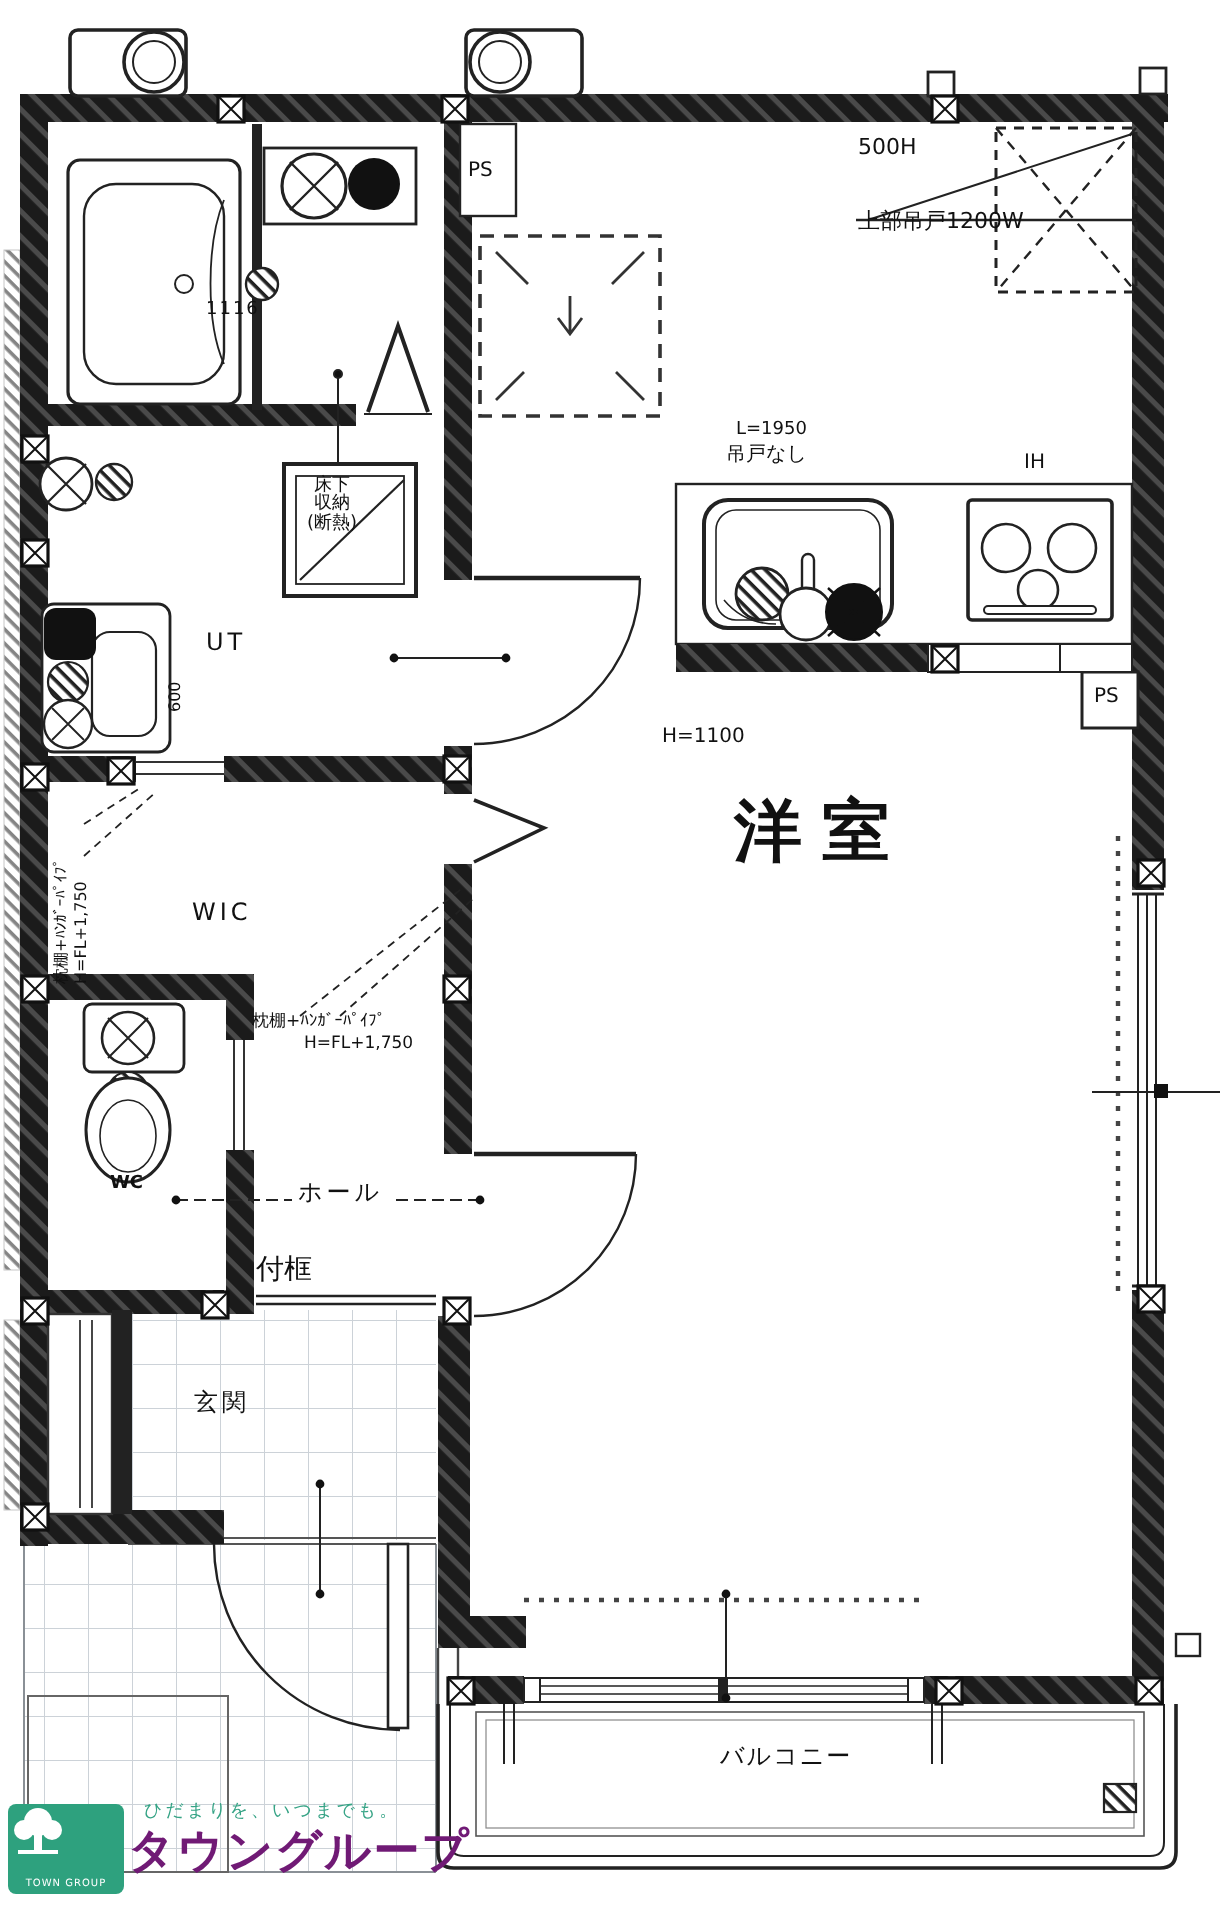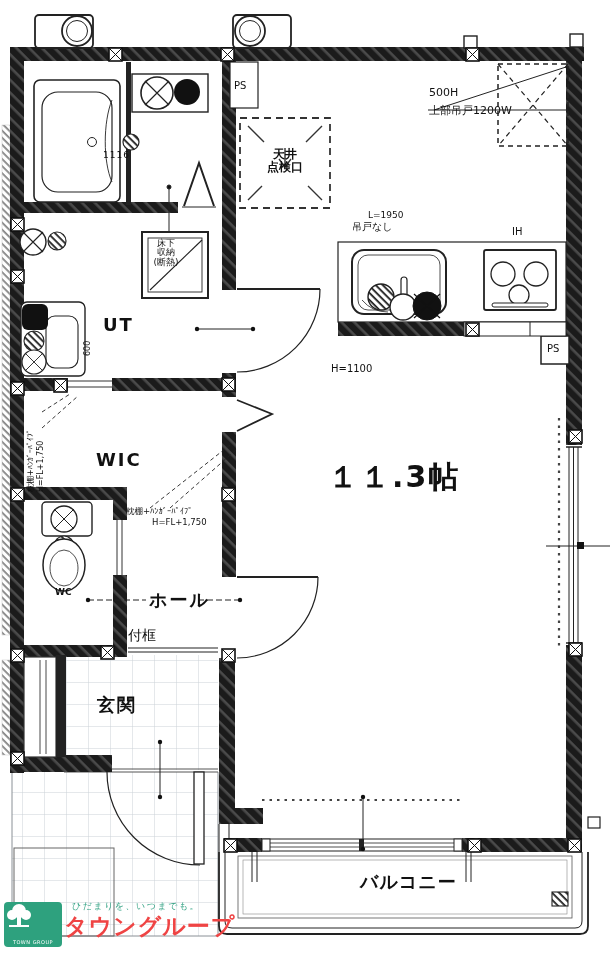--- a/index.html
+++ b/index.html
@@ -4,26 +4,26 @@
 <style>
   html,body{margin:0;padding:0;background:#fff;}
   .stage{position:relative;width:610px;height:960px;background:#fff;overflow:hidden;
          font-family:"DejaVu Sans","Liberation Sans",sans-serif;color:#111;}
   .stage svg{position:absolute;left:0;top:0;}
   .lb{position:absolute;white-space:nowrap;color:#111;line-height:1.1;}
   .c{text-align:center;}
   .rot{transform:rotate(-90deg);transform-origin:0 0;}
   .room-name{font-size:34px;font-weight:600;letter-spacing:10px;}
   .room-size{font-size:30px;font-weight:600;letter-spacing:2px;}
-  .big{font-size:18px;font-weight:700;letter-spacing:2px;}
+  .big{font-size:12px;font-weight:400;letter-spacing:2px;}
   .mid{font-size:12px;font-weight:600;}
   .sm{font-size:10px;}
   .xs{font-size:9px;}
   .xxs{font-size:8px;}
-  .logo-name{font-size:23px;font-weight:700;letter-spacing:1px;color:#ef4444;}
+  .logo-name{font-size:23px;font-weight:700;letter-spacing:1px;color:#701a75;}
   .logo-tag{font-size:9px;letter-spacing:1.5px;color:#35a385;}
   .logo-box{position:absolute;left:4px;top:902px;width:58px;height:45px;background:#2ea17e;
             border-radius:4px;display:flex;flex-direction:column;align-items:center;justify-content:flex-end;}
   .logo-sub{font-size:5px;color:#fff;letter-spacing:.5px;margin-bottom:2px;}
 </style>
 </head>
 <body>
 
 <div class="stage">
 
@@ -278,30 +278,26 @@
     <use href="#xb" x="224" y="839"></use>
         <use href="#xb" x="468" y="839"></use>
     <use href="#xb" x="569" y="430"></use>
         <use href="#xb" x="569" y="643"></use>
         <use href="#xb" x="568" y="839"></use>
   </g>
 </svg>
 
 <span class="lb sm" style="left:234px;top:80px;">PS</span>
 
-<div class="lb mid c" style="left:240px;top:148px;width:90px;">
-  <div>天井</div>
-  <div>点検口</div>
-</div>
-
-<span class="lb sm" style="left:429px;top:87px;font-size:11px;">500H</span>
+
+<span class="lb sm" style="left:429px;top:68px;font-size:11px;">500H</span>
 <span class="lb sm" style="left:429px;top:105px;font-size:11px;">上部吊戸1200W</span>
 
 <span class="lb xs" style="left:368px;top:211px;">L=1950</span>
-<span class="lb sm" style="left:352px;top:222px;font-family:Liberation Mono, monospace;">吊戸なし</span>
+<span class="lb sm" style="left:363px;top:222px;">吊戸なし</span>
 <span class="lb sm" style="left:512px;top:226px;">IH</span>
 <span class="lb sm" style="left:331px;top:339px;margin-top:24px;">H=1100</span>
 <span class="lb sm" style="left:547px;top:343px;">PS</span>
 
 <span class="lb xs" style="left:103px;top:151px;letter-spacing:1px;">1116</span>
 
 <div class="lb xs c" style="left:142px;top:239px;width:48px;line-height:1.05;">
   <div>床下</div>
   <div>収納</div>
   <div>(断熱)</div>
@@ -318,21 +314,21 @@
 </div>
 
 <span class="lb xxs" style="left:126px;top:507px;font-size:8.5px;">枕棚+ﾊﾝｶﾞｰﾊﾟｲﾌﾟ</span>
 <span class="lb xxs" style="left:152px;top:518px;font-size:8.5px;">H=FL+1,750</span>
 
 <span class="lb xs" style="left:55px;top:588px;font-weight:600;">WC</span>
 <span class="lb big" style="left:149px;top:590px;">ホール</span>
 <span class="lb sm" style="left:128px;top:628px;font-size:14px;">付框</span>
 <span class="lb big" style="left:97px;top:695px;">玄関</span>
 
-<span class="lb room-size" style="left:328px;top:460px;">１１.3帖</span>
+<span class="lb room-name" style="left:367px;top:398px;">洋室</span>
 
 <span class="lb big" style="left:360px;top:872px;letter-spacing:1px;">バルコニー</span>
 
 <div class="logo-box">
   <svg width="30" height="28" viewBox="0 0 30 28">
     <circle cx="15" cy="9" r="7" fill="#fff"></circle>
     <circle cx="8" cy="13" r="5" fill="#fff"></circle>
     <circle cx="22" cy="13" r="5" fill="#fff"></circle>
     <rect x="13" y="14" width="4" height="9" fill="#fff"></rect>
     <path d="M5,24 H25" stroke="#fff" stroke-width="2"></path>

